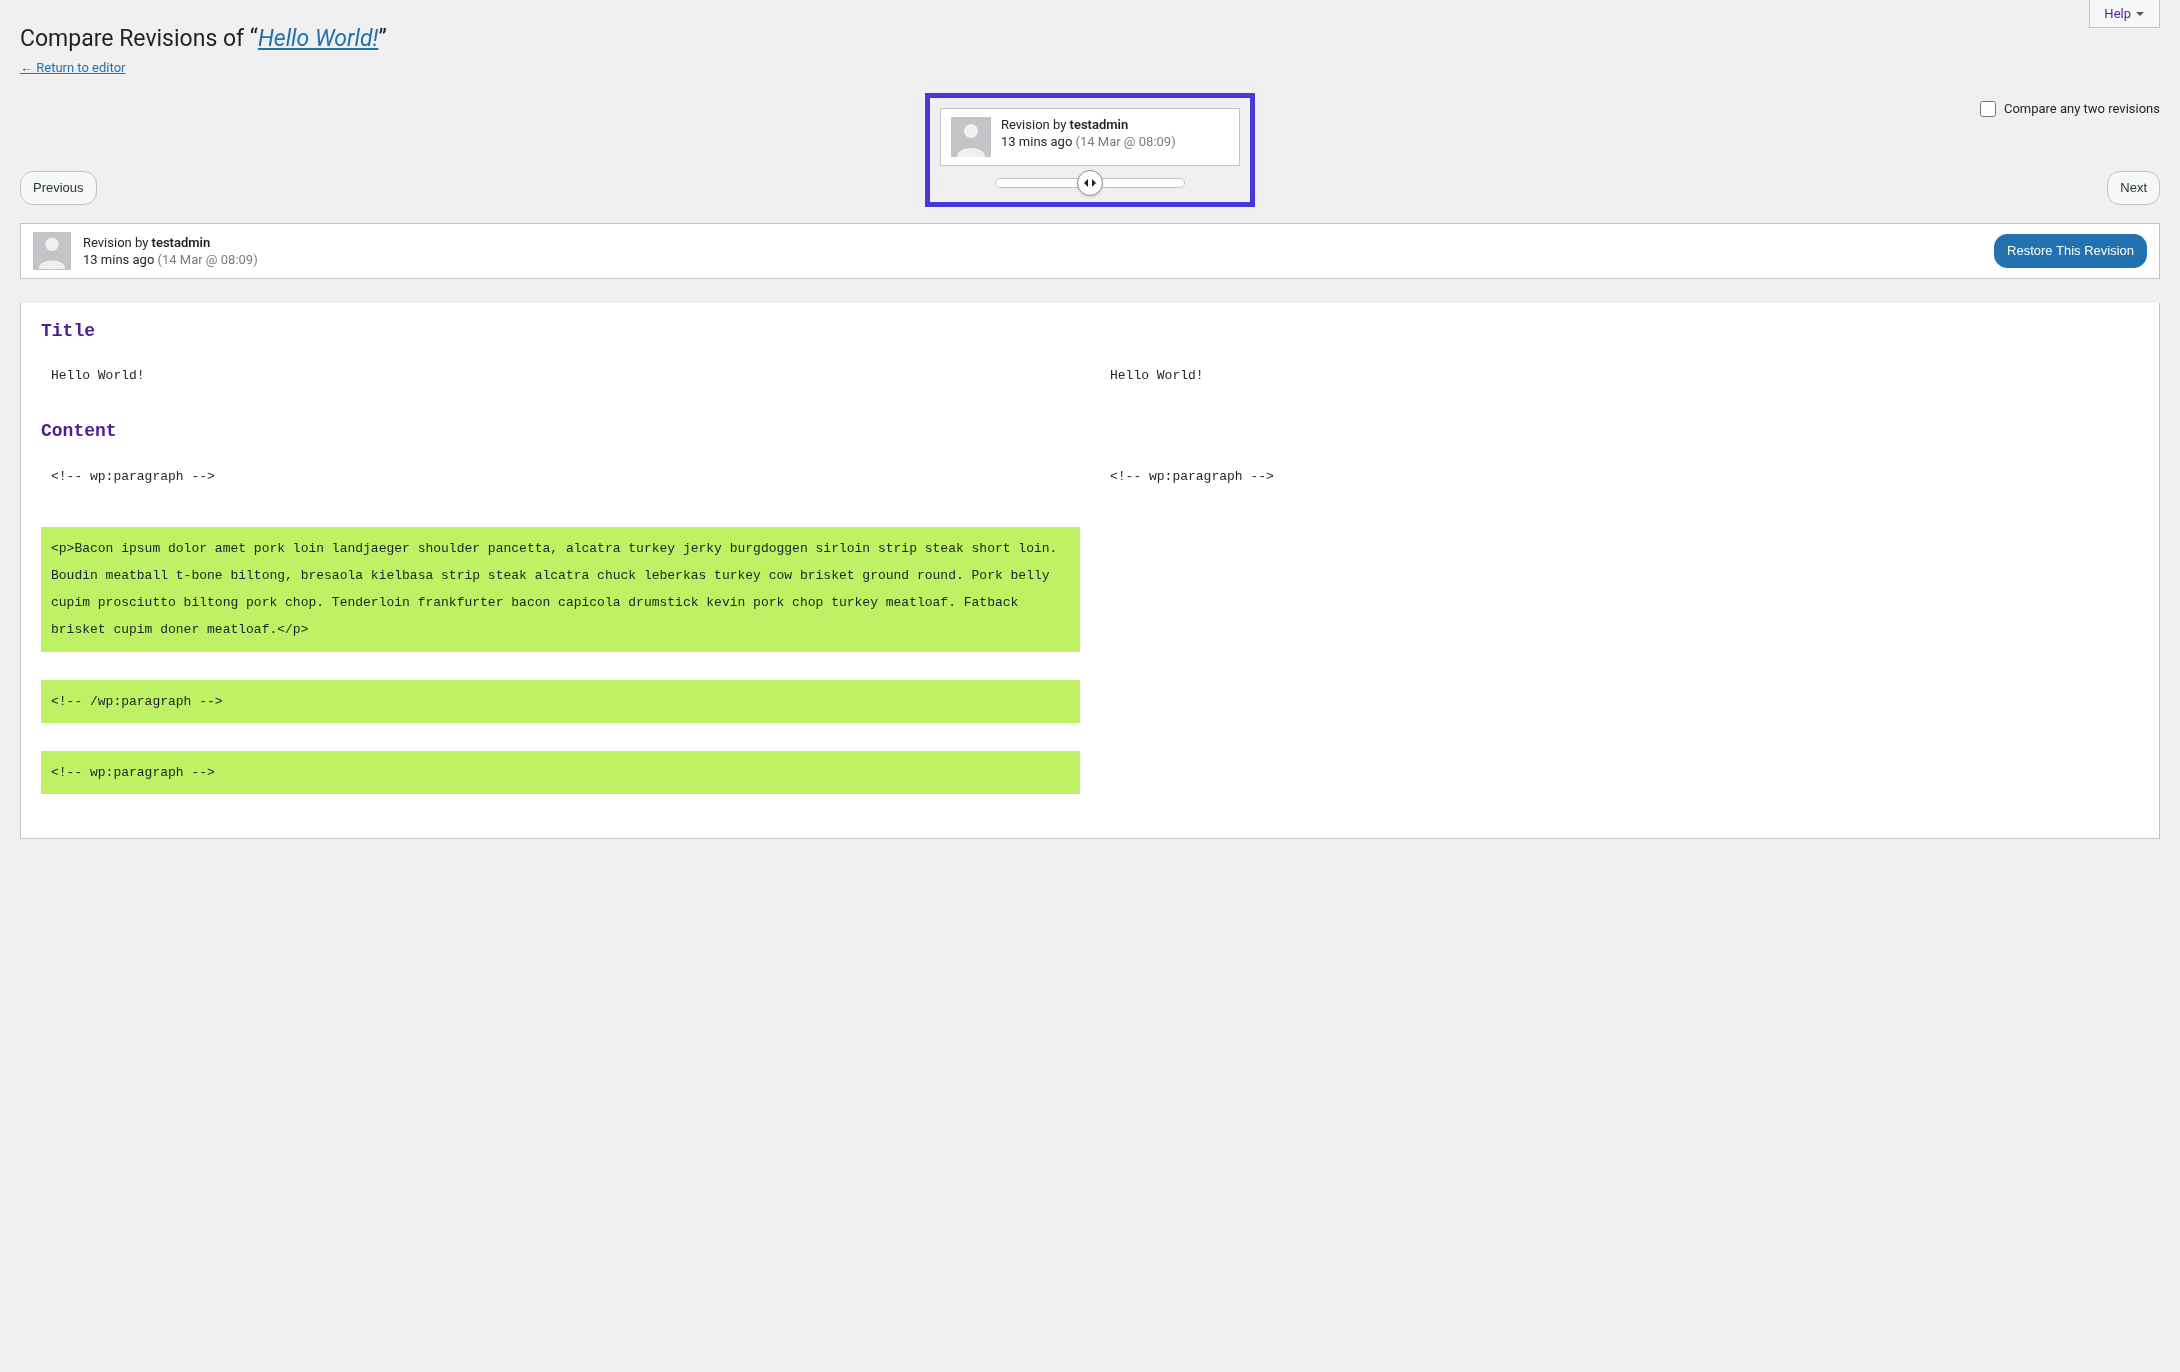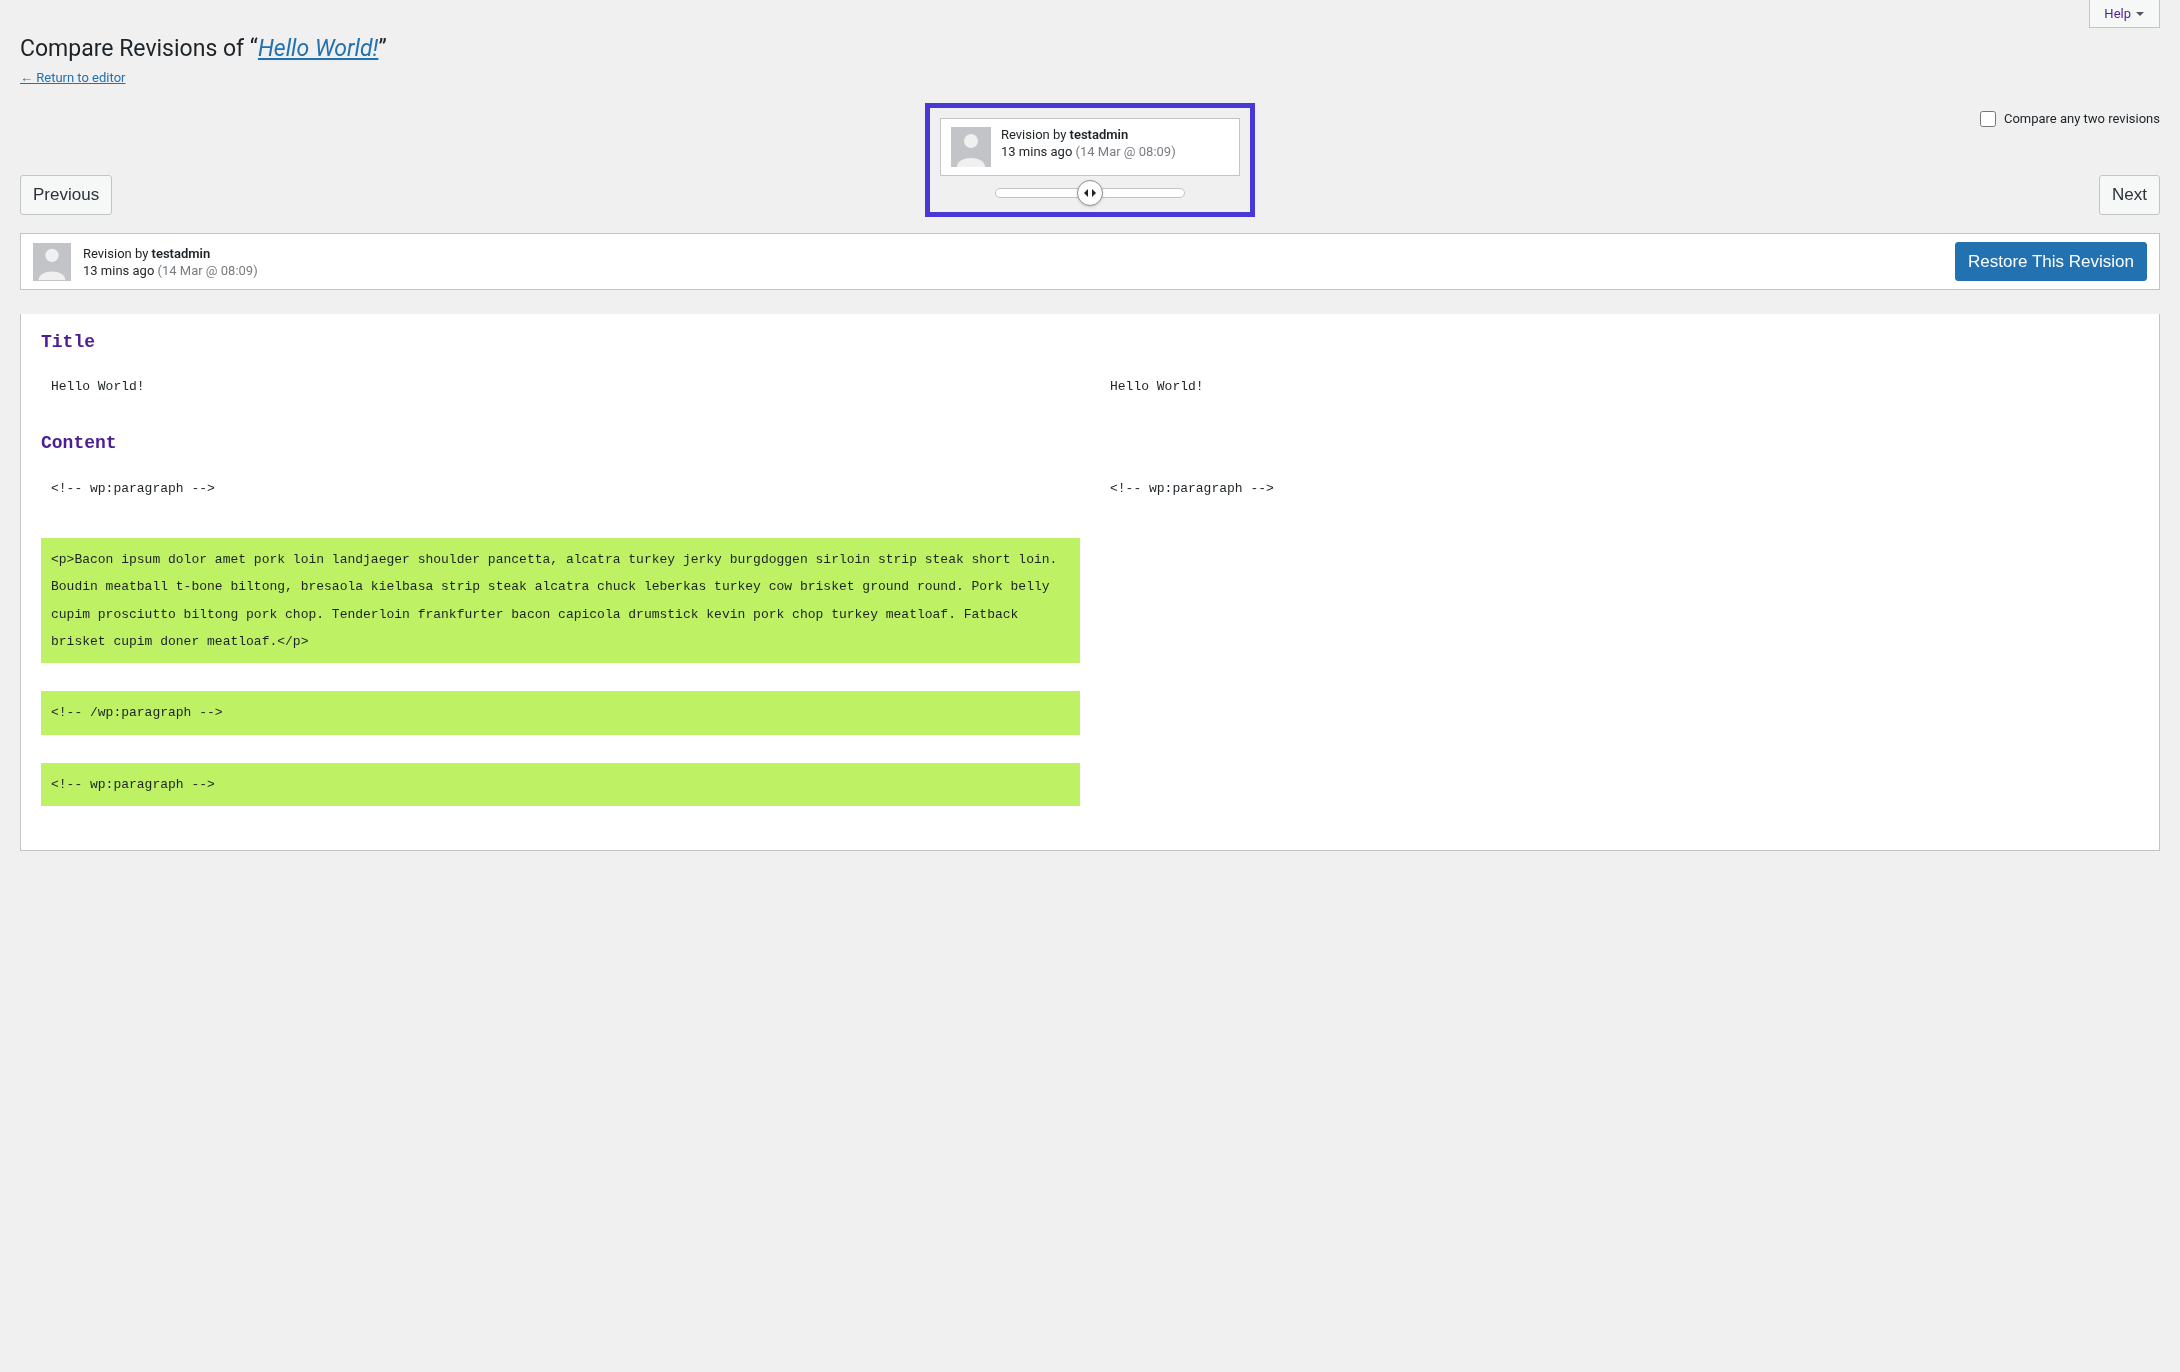--- a/index.html
+++ b/index.html
@@ -3,21 +3,21 @@
 <meta charset="utf-8">
 <style>
   * { box-sizing: border-box; margin: 0; padding: 0; }
   body {
     font-family: -apple-system, BlinkMacSystemFont, "Segoe UI", Roboto, Oxygen-Sans, Ubuntu, Cantarell, "Helvetica Neue", sans-serif;
     background: #f0f0f1;
     color: #1d2327;
     font-size: 13px;
   }
   .wrap {
-    padding: 20px 20px 0 20px;
+    padding: 10px 20px 0 20px;
   }
   .help-tab {
     position: absolute;
     top: 0;
     right: 20px;
     background: #f6f7f7;
     border: 1px solid #c3c4c7;
     border-top: none;
     padding: 6px 14px;
     font-size: 13px;
@@ -51,23 +51,23 @@
     display: flex;
     align-items: center;
     justify-content: space-between;
     position: relative;
     margin-bottom: 10px;
     min-height: 120px;
   }
   .btn {
     background: #f6f7f7;
     border: 1px solid #c3c4c7;
-    border-radius: 3px;
+    border-radius: 13px;
     color: #2c3338;
-    font-size: 17px;
+    font-size: 13px;
     padding: 6px 12px;
     cursor: pointer;
     line-height: 1.5;
   }
   .btn-primary {
     background: #2271b1;
     border-color: #2271b1;
     color: #fff;
   }
   .compare-toggle {

